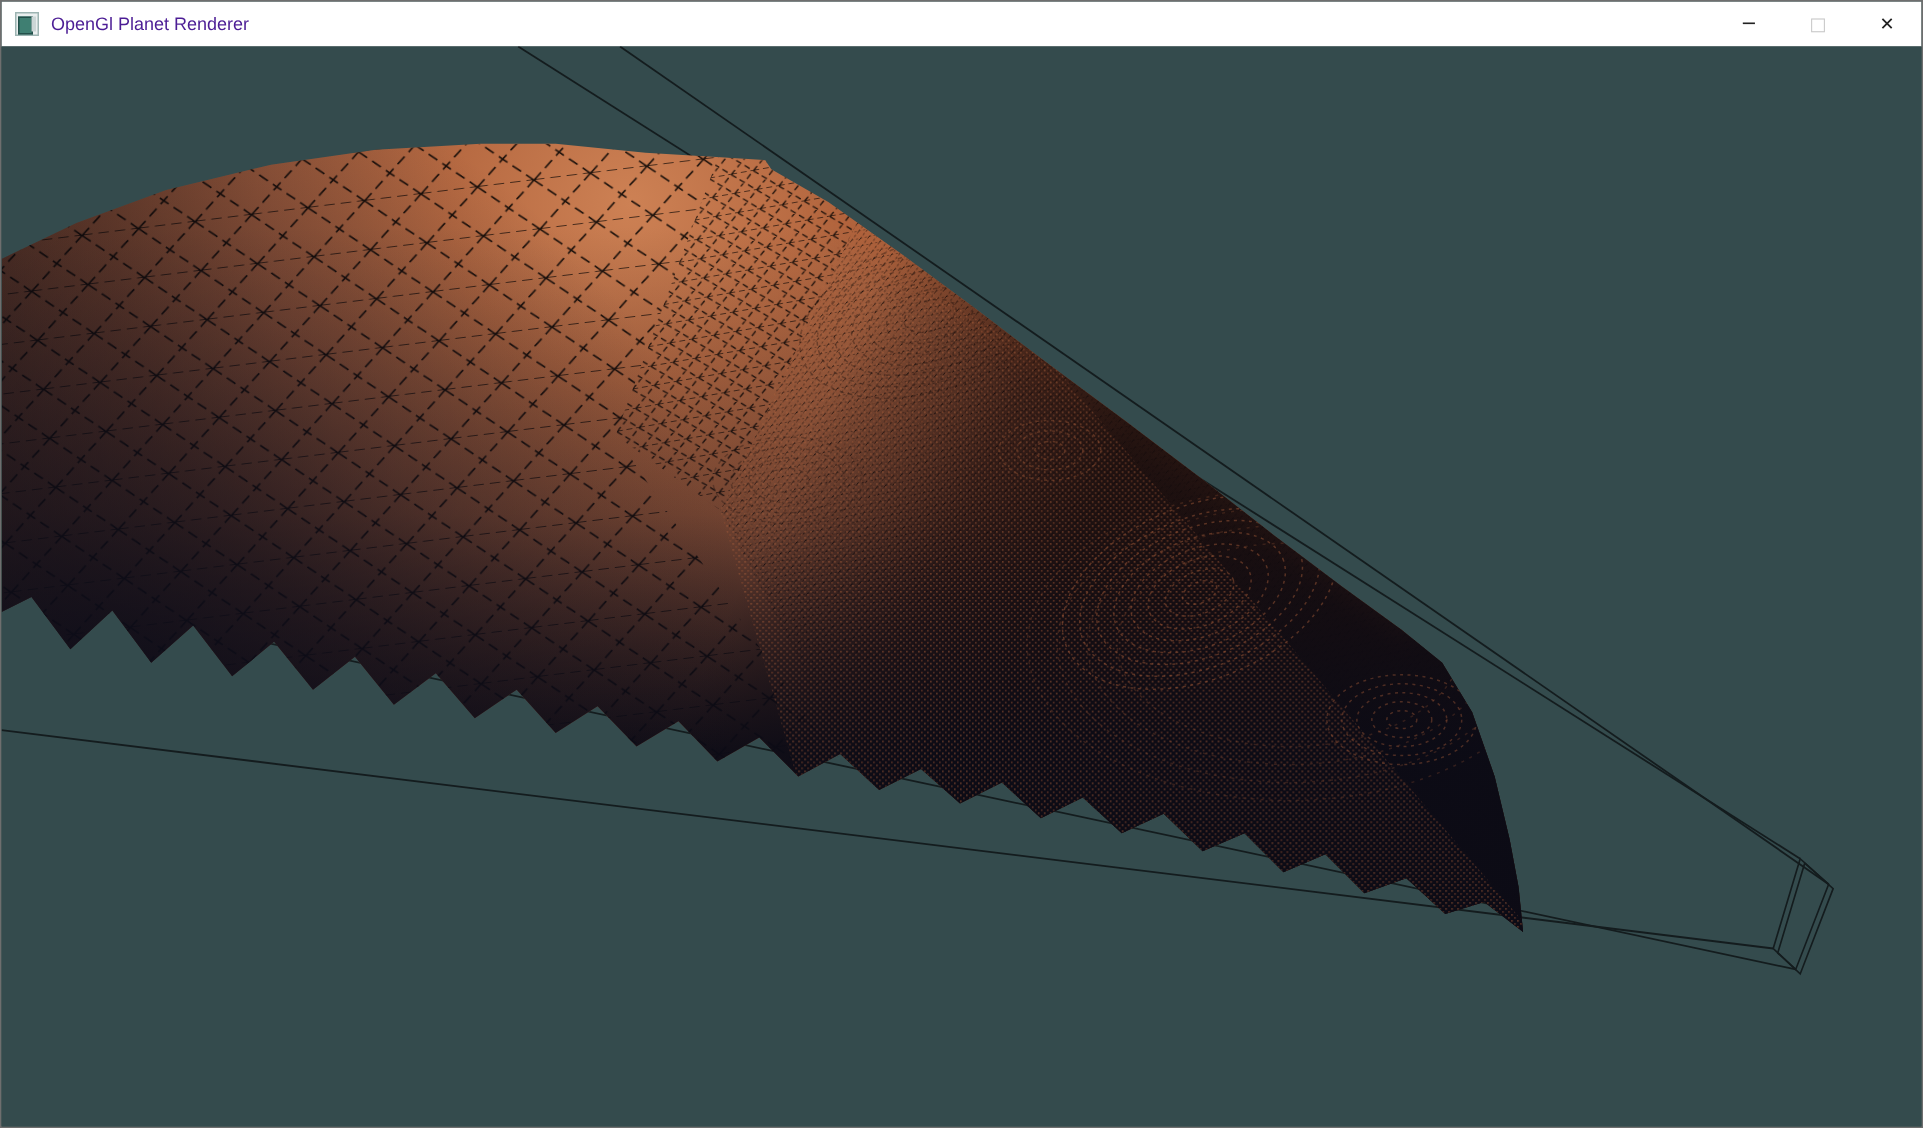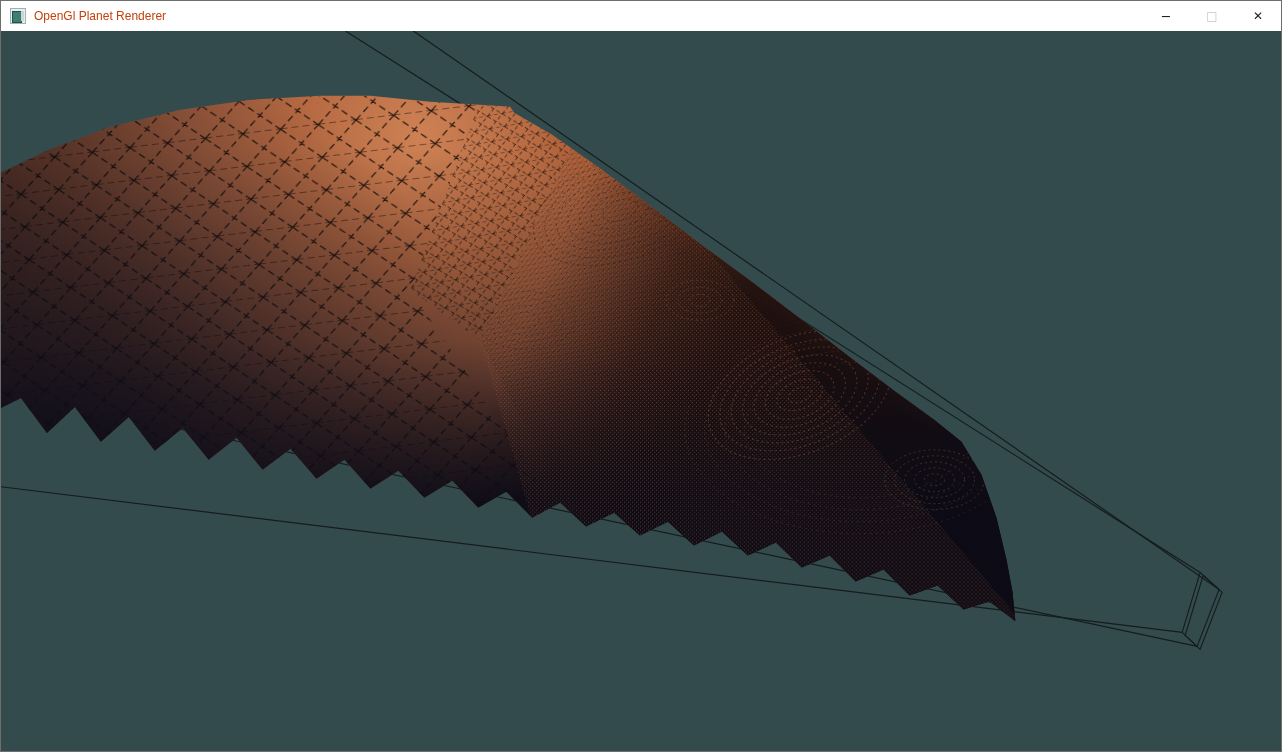--- a/index.html
+++ b/index.html
@@ -19,21 +19,21 @@
   }
   .app-icon::before {
     content:""; position:absolute; left:1px; top:2px; width:8px; height:10px;
     background:#3f7f72; border:1px solid #23504a;
   }
   .app-icon::after {
     content:""; position:absolute; right:1px; top:2px; width:3px; height:10px;
     background:#ccd6d6;
   }
   .title-text {
-    margin-left:8px; font-size:12px; color:#c2410c; white-space:nowrap;
+    margin-left:8px; font-size:12px; color:#4c1d95; white-space:nowrap;
   }
   .controls { margin-left:auto; display:flex; height:100%; }
   .ctl-btn {
     width:46px; height:100%; display:flex; align-items:center; justify-content:center;
     font-size:13px; color:#222; background:transparent; border:none; padding:0;
     font-family:"DejaVu Sans", sans-serif; cursor:default;
   }
   .ctl-btn.max { color:#c6c6c6; font-size:12px; }
   .ctl-btn.close { font-size:12px; }
   .viewport {

